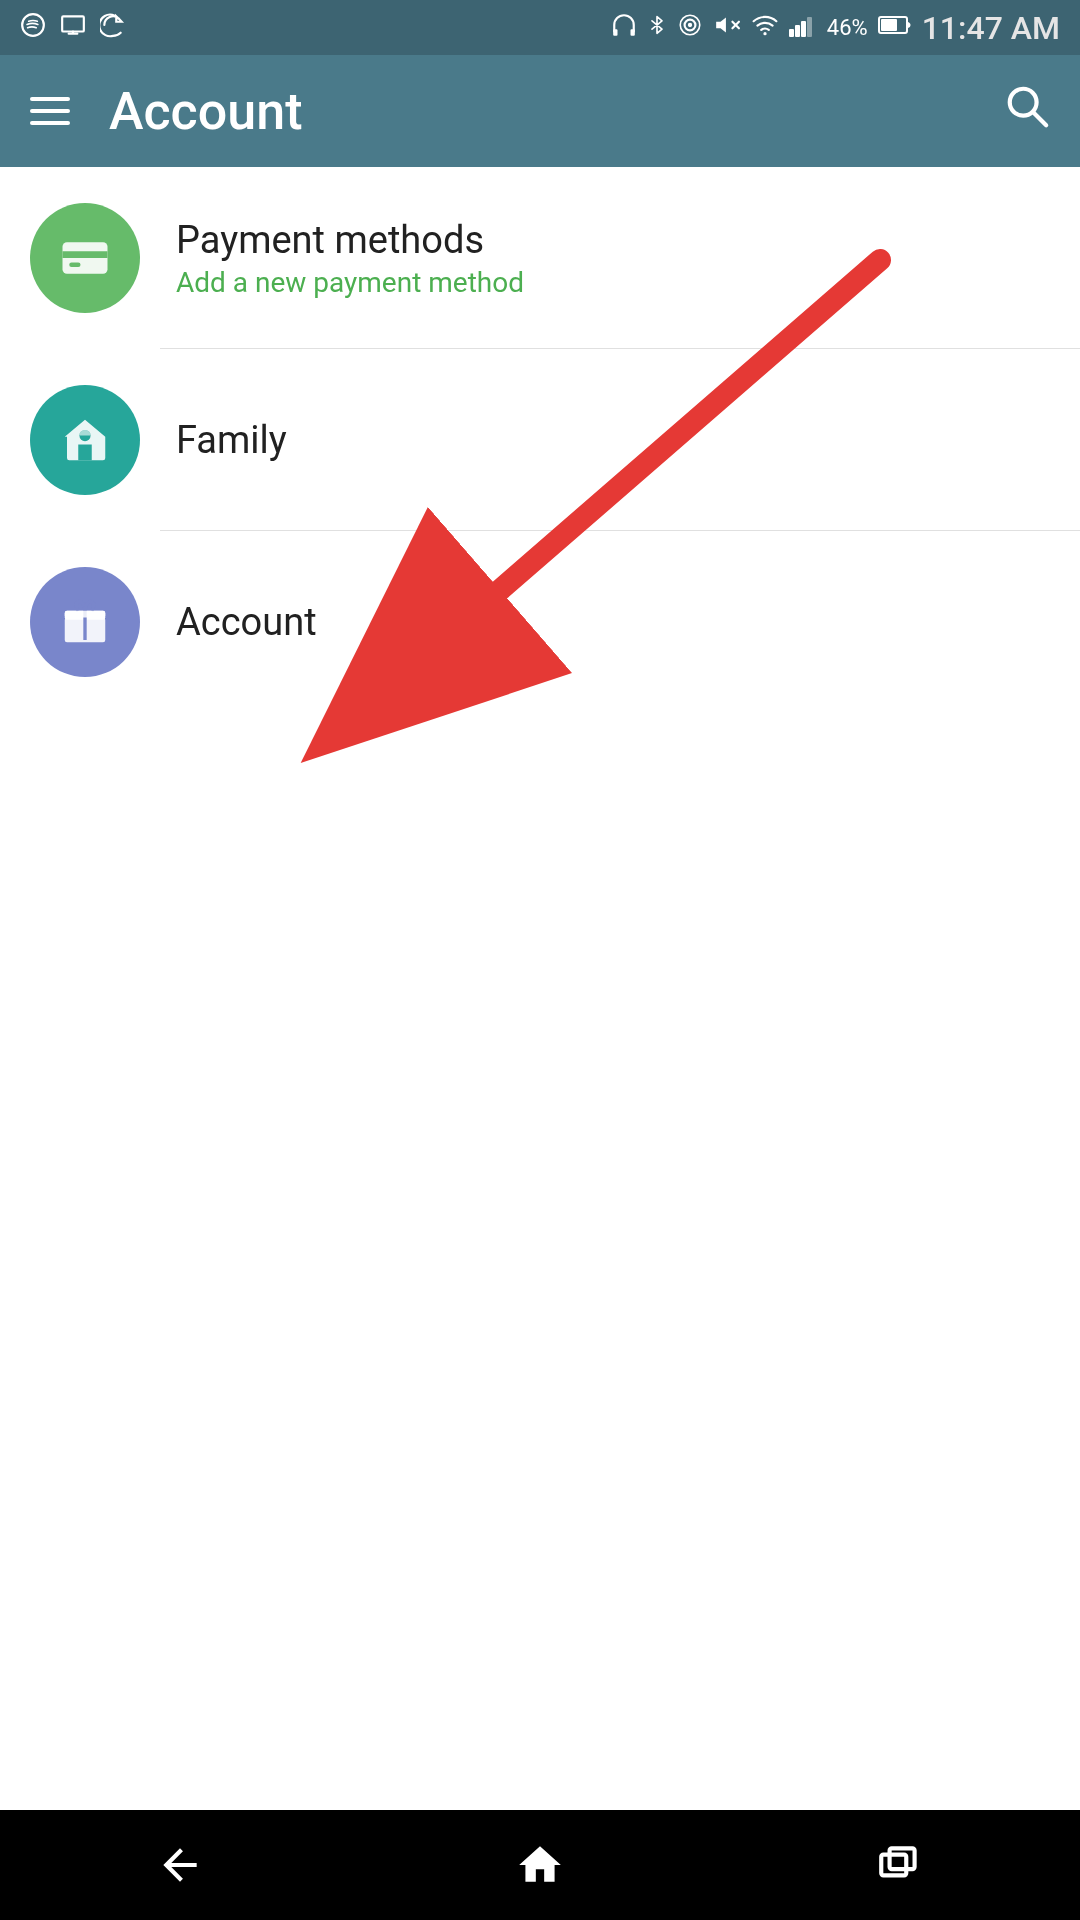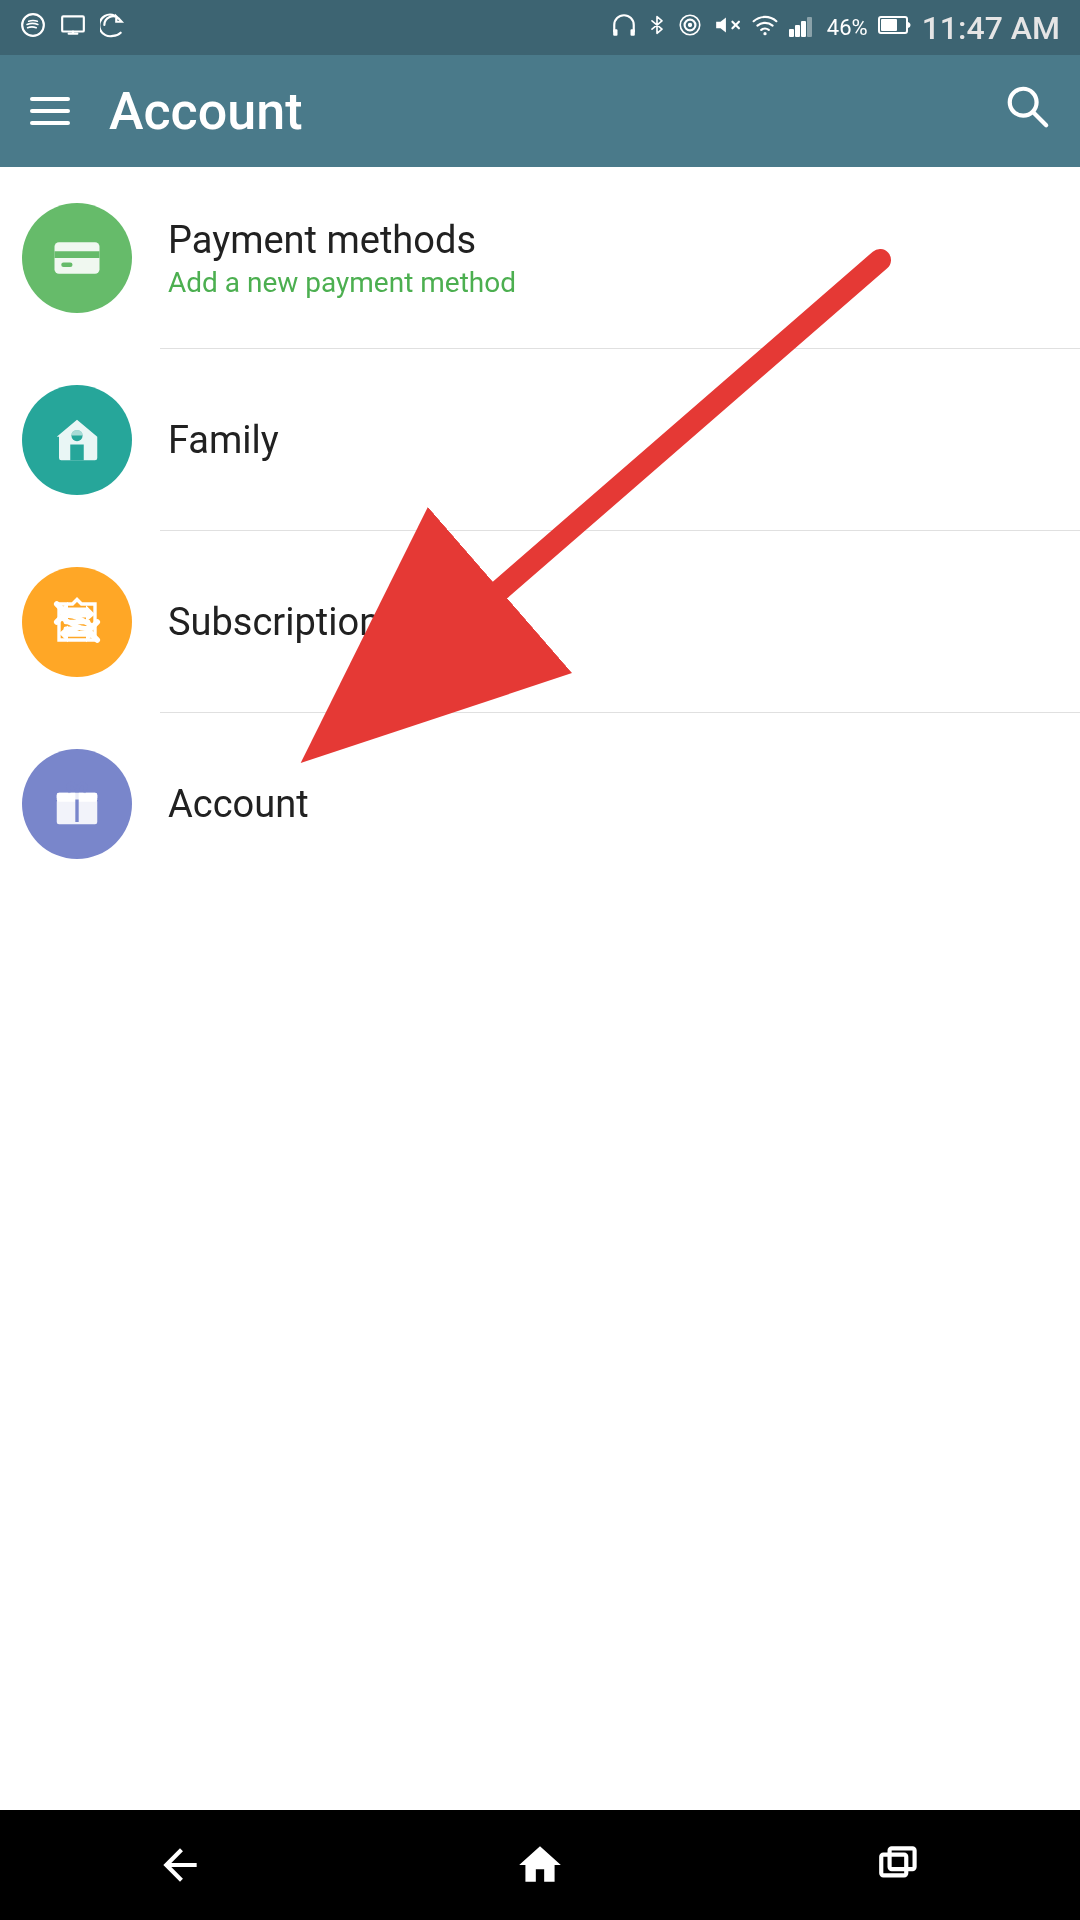--- a/index.html
+++ b/index.html
@@ -93,21 +93,21 @@
 
     
     .menu-list {
       width: 100%;
       background: #fff;
     }
 
     .menu-item {
       display: flex;
       align-items: center;
-      padding: 36px 22px;
+      padding: 36px 30px;
       cursor: pointer;
       position: relative;
       border-radius: 26px;
     }
     .menu-item:not(:last-child)::after {
       content: '';
       position: absolute;
       bottom: 0;
       left: 160px;
       right: 0;
@@ -308,38 +308,20 @@
         <path d="M9 21v-7h6v7" fill="#26a69a"></path>
         <circle cx="12" cy="10" r="2.5" fill="#26a69a"></circle>
         <path d="M9.5 10a2.5 2.5 0 0 1 5 0" fill="white" opacity="0.6"></path>
       </svg>
     </div>
     <div class="menu-text-wrap">
       <span class="menu-item-title">Family</span>
     </div>
   </div>
 
-  <div class="menu-item">
-    <div class="menu-icon-circle icon-orange">
-      <svg viewBox="0 0 24 24">
-        <path d="M7 9h10M7 12h10M7 15h5" stroke="white" stroke-width="2" stroke-linecap="round"></path>
-        <path d="M4 4h6l2-2 2 2h6v16H4V4z" stroke="white" stroke-width="1.5" fill="none"></path>
-        <path d="M3 12 L7 8 L3 4" stroke="white" stroke-width="2.5" fill="none" stroke-linecap="round" stroke-linejoin="round"></path>
-        <path d="M21 12 L17 16 L21 20" stroke="white" stroke-width="2.5" fill="none" stroke-linecap="round" stroke-linejoin="round"></path>
-        <path d="M5 10 C5 10 8 8 12 10 S19 14 19 14" stroke="white" stroke-width="2.2" fill="none" stroke-linecap="round"></path>
-        <path d="M19 14 C19 14 16 16 12 14 S5 10 5 10" stroke="white" stroke-width="2.2" fill="none" stroke-linecap="round"></path>
-
-        <path d="M4 7 l4-4v2.5h8V4.5l4 4-4 3.5V9.5H8V12L4 8z" fill="white"></path>
-        <path d="M20 17 l-4 4v-2.5H8v2.5l-4-4 4-3.5V16h8v-2.5L20 17z" fill="white"></path>
-      </svg>
-    </div>
-    <div class="menu-text-wrap">
-      <span class="menu-item-title">Subscriptions</span>
-    </div>
-  </div>
 
   <div class="menu-item">
     <div class="menu-icon-circle icon-purple">
       <svg viewBox="0 0 24 24">
         <rect x="3" y="10" width="18" height="11" rx="1" fill="white" opacity="0.9"></rect>
         <rect x="3" y="7" width="18" height="4" rx="1" fill="white"></rect>
         <path d="M12 7v13" stroke="#7986cb" stroke-width="1.5"></path>
         <path d="M9 7c0 0-2-3 0-4s3 3 3 4" stroke="#7986cb" stroke-width="1.5" fill="none"></path>
         <path d="M15 7c0 0 2-3 0-4s-3 3-3 4" stroke="#7986cb" stroke-width="1.5" fill="none"></path>
         <rect x="3" y="7" width="18" height="3" rx="1" fill="white" opacity="0.85"></rect>

